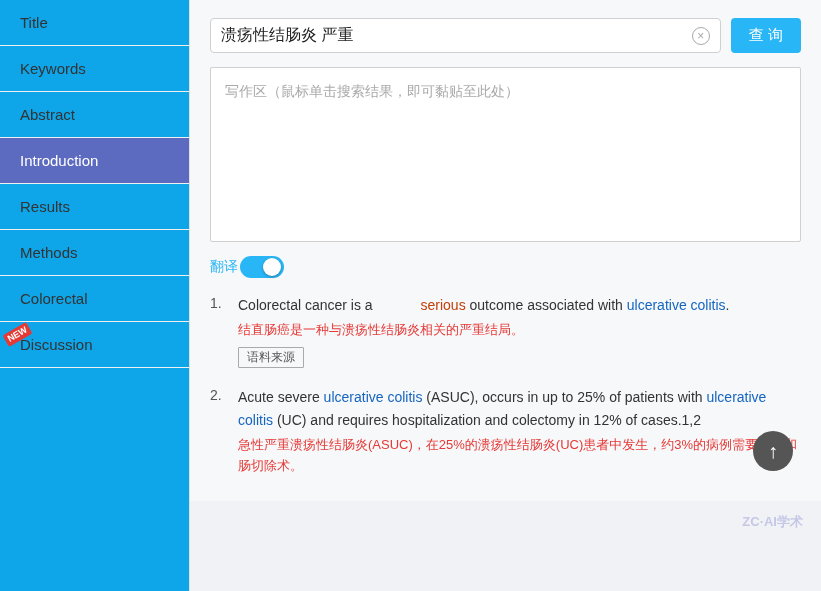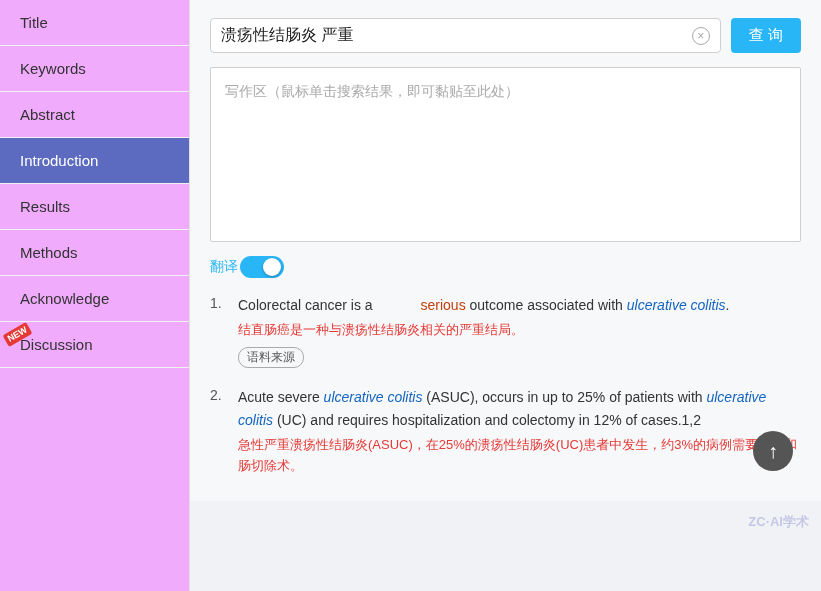--- a/index.html
+++ b/index.html
@@ -7,21 +7,21 @@
       font-family: 'Microsoft YaHei', 'PingFang SC', Arial, sans-serif;
       background: #f0f2f5;
       width: 821px;
       min-height: 591px;
       display: flex;
       overflow: hidden;
     }
     
     .sidebar {
       width: 190px;
-      background: #f0abfc;
+      background: #0ea5e9;
       border-right: 1px solid #e0e0e0;
       display: flex;
       flex-direction: column;
       flex-shrink: 0;
     }
     .sidebar-item {
       padding: 14px 20px;
       font-size: 15px;
       color: #333;
       cursor: pointer;
@@ -175,26 +175,25 @@
       color: #e53935;
       line-height: 1.6;
       margin-bottom: 6px;
     }
     .highlight-italic-red {
       color: #c2410c;
       margin-left: 44px;
     }
     .highlight-blue {
       color: #1565c0;
-      font-style: italic;
     }
     .source-tag {
       display: inline-block;
       border: 1px solid #aaa;
-      border-radius: 10px;
+      border-radius: 1px;
       padding: 1px 8px;
       font-size: 12px;
       color: #555;
     }
     
     .scroll-top {
       position: absolute;
       right: 28px;
       bottom: 120px;
       width: 40px;
@@ -204,21 +203,21 @@
       display: flex;
       align-items: center;
       justify-content: center;
       cursor: pointer;
       color: #fff;
       font-size: 20px;
     }
     
     .watermark {
       position: absolute;
-      right: 12px;
+      right: 18px;
       bottom: 60px;
       font-size: 13px;
       color: rgba(100,100,200,0.3);
       font-weight: bold;
       pointer-events: none;
       white-space: nowrap;
     }
     .main-wrapper {
       position: relative;
       flex: 1;
@@ -228,21 +227,21 @@
 <body>
 
 <div class="sidebar">
 
 <div class="sidebar-item"><span>Title</span></div>
     <div class="sidebar-item"><span>Keywords</span></div>
     <div class="sidebar-item"><span>Abstract</span></div>
     <div class="sidebar-item active"><span>Introduction</span></div>
     <div class="sidebar-item"><span>Results</span></div>
     <div class="sidebar-item"><span>Methods</span></div>
-    <div class="sidebar-item"><span>Acknowledge</span></div>
+    <div class="sidebar-item"><span>Colorectal</span></div>
     <div class="sidebar-item"><span class="new-badge">NEW</span><span>Discussion</span></div>
   </div>
 
 <div class="main-wrapper">
   <div class="main">
 
     <div class="search-bar">
       <div class="search-input-wrap">
         <span class="search-input-text">溃疡性结肠炎 严重</span>
         <div class="clear-icon">×</div>

